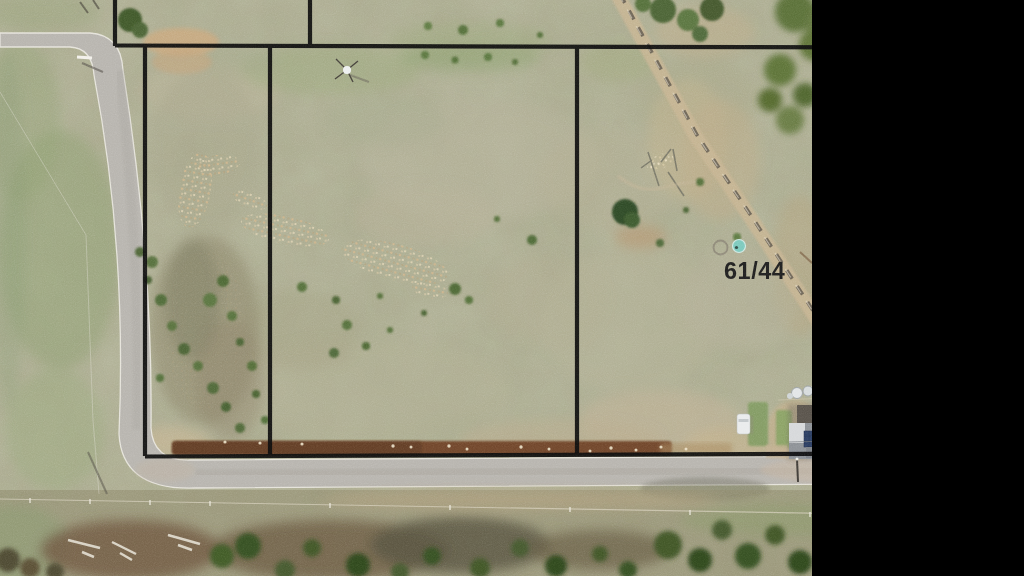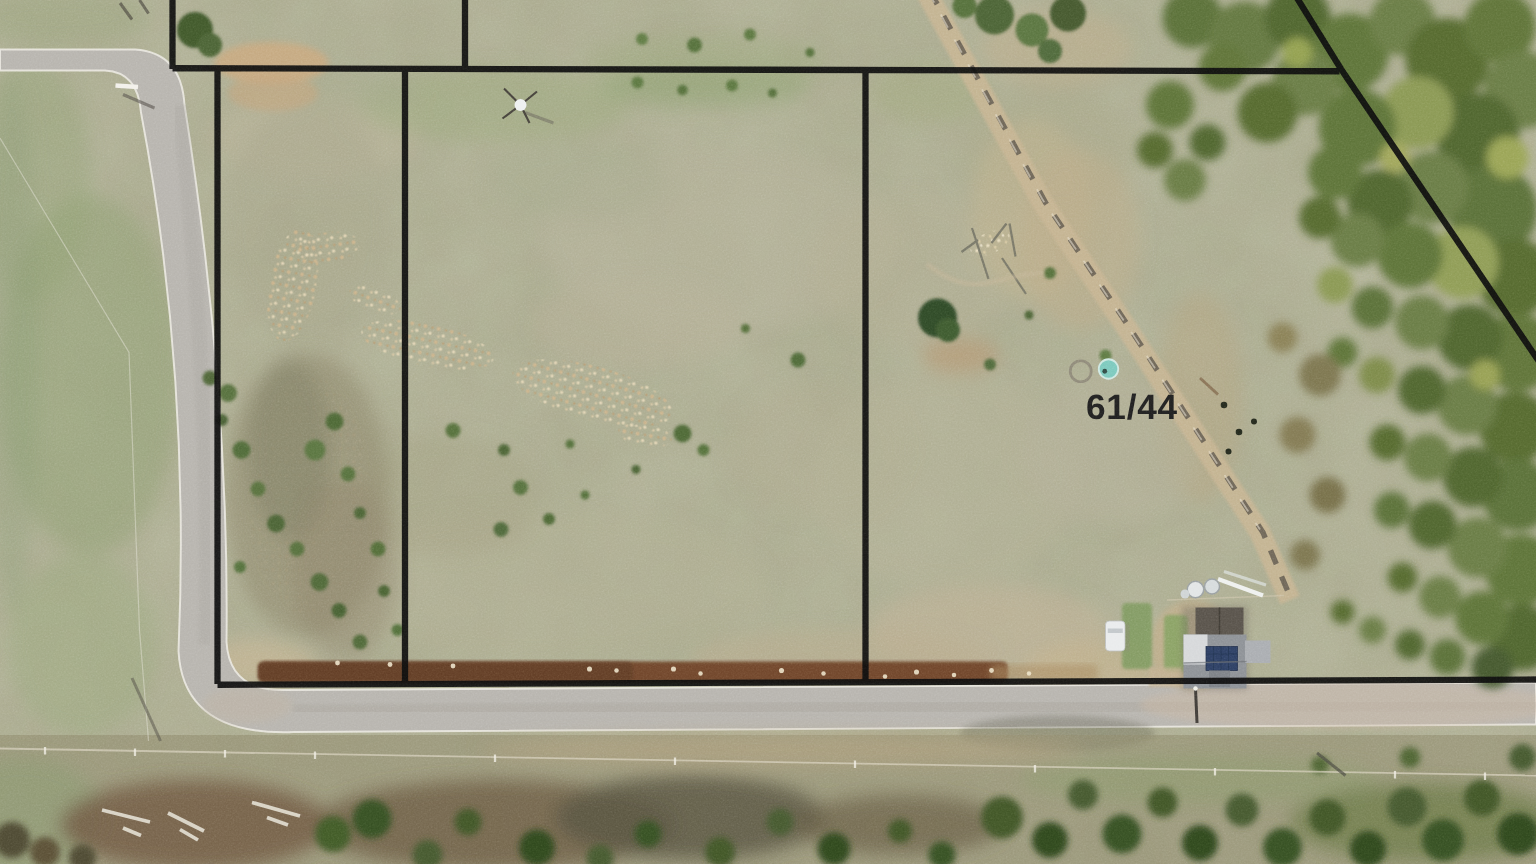--- a/index.html
+++ b/index.html
@@ -1,16 +1,16 @@
 <!DOCTYPE html>
 <html><head>
 <meta charset="utf-8">
 <style>
   html,body{margin:0;padding:0;background:#000;}
-  .stage{position:relative;width:1024px;height:576px;overflow:hidden;
+  .stage{position:relative;width:812px;height:576px;overflow:hidden;
          font-family:"Liberation Sans", sans-serif;}
   .stage svg{display:block;}
   text.parcel-label{font-family:"Liberation Sans", sans-serif;font-weight:600;
          letter-spacing:.5px;}
 </style>
 </head>
 <body>
 
 <div class="stage">
 <svg width="1024" height="576" viewBox="0 0 1024 576" role="img">

